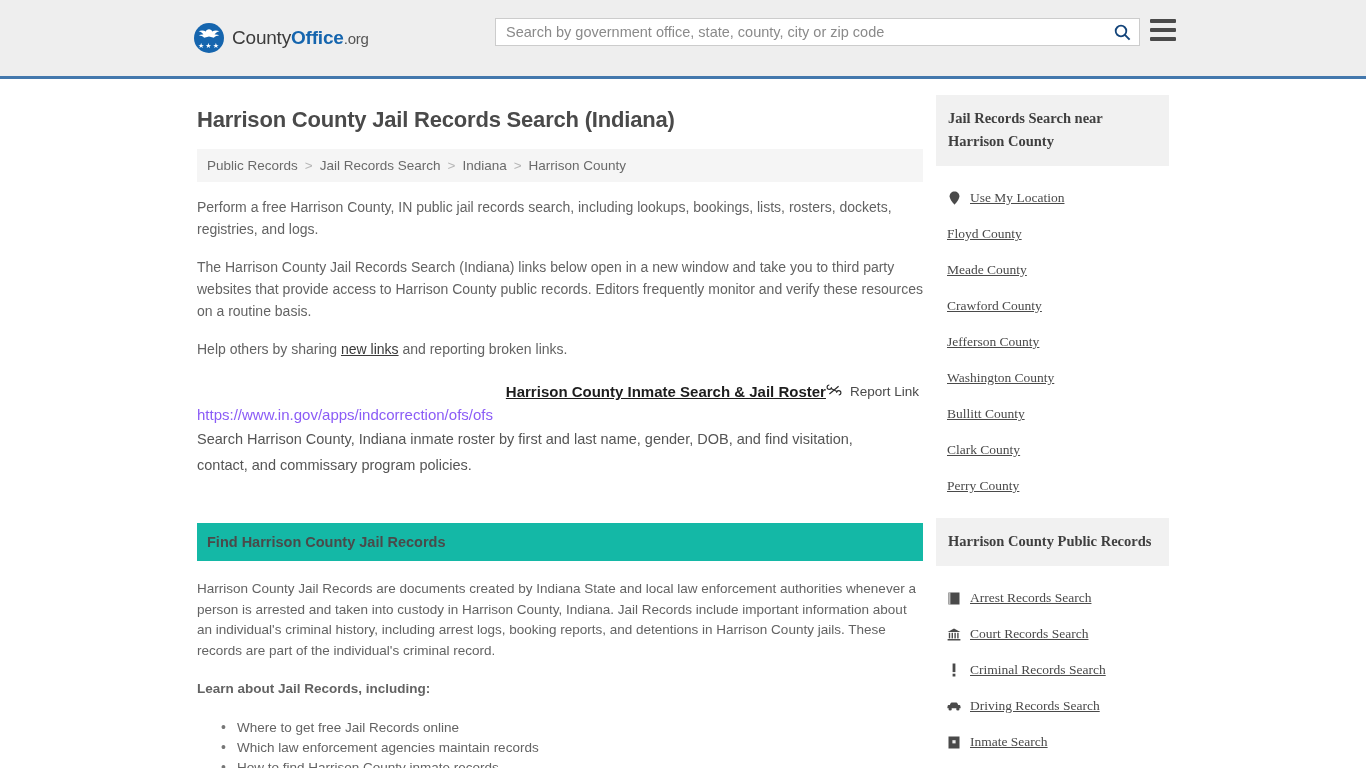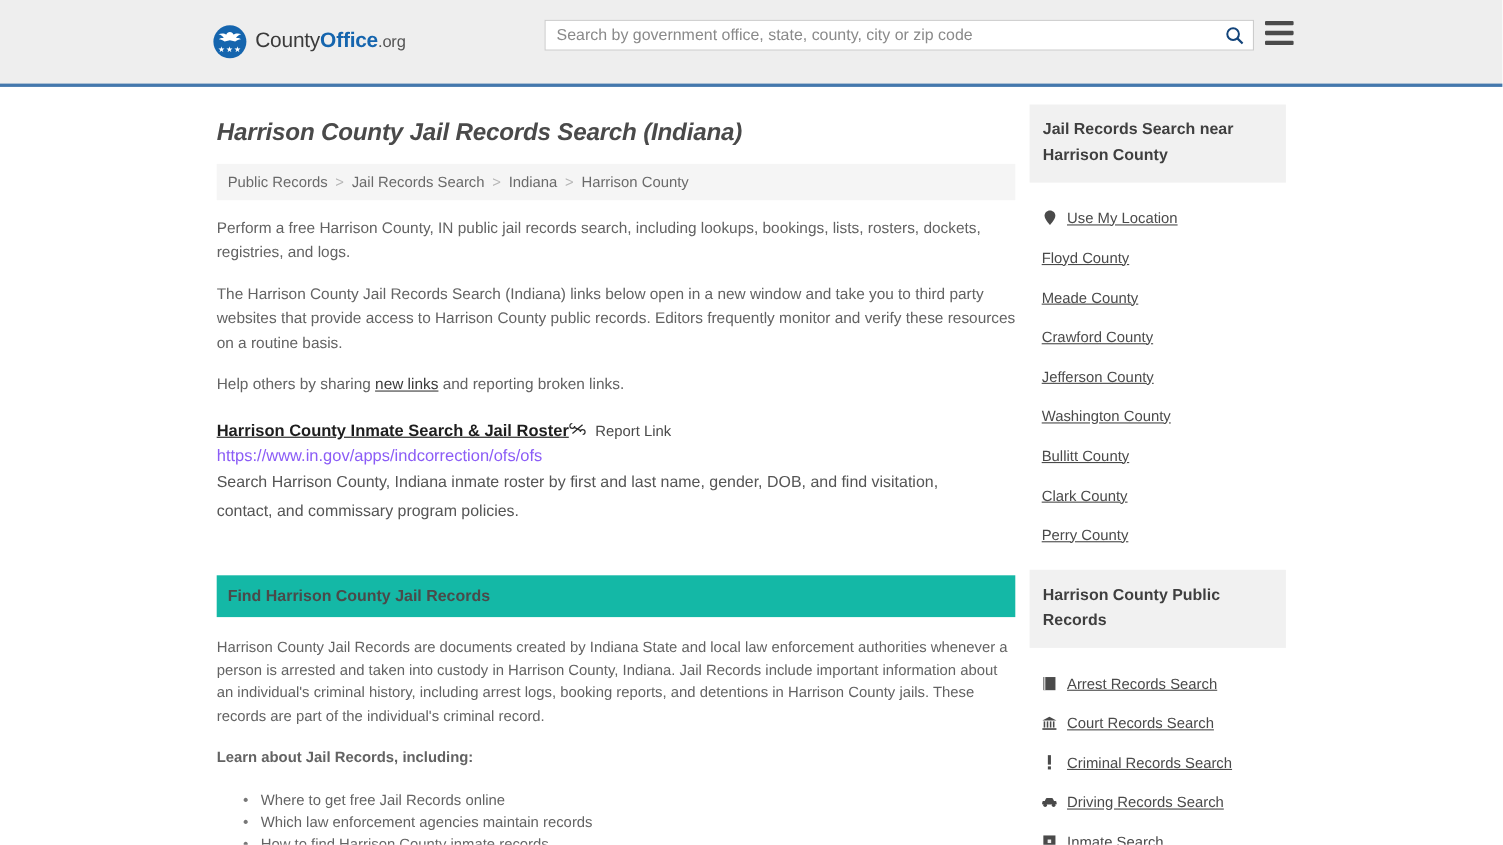--- a/index.html
+++ b/index.html
@@ -128,21 +128,20 @@
   }
   .main-col { width: 726px; flex: none; }
   .side-col { width: 233px; flex: none; margin-left: 13px; }
 
   h1.page-title {
     font-size: 22px;
     color: #4a4a4a;
     font-weight: 700;
     margin: 12px 0 16px 0;
     letter-spacing: -0.2px;
-    font-style: italic;
   }
 
   .breadcrumb {
     background: #f5f5f5;
     height: 33px;
     display: flex;
     align-items: center;
     padding: 0 10px;
     box-sizing: border-box;
     font-size: 13.5px;
@@ -166,21 +165,21 @@
   p.body-text a, a.inline-link {
     color: #3a3a3a;
     text-decoration: underline;
   }
 
   
   .result-block { margin-top: 22px; position: relative; }
   .result-head {
     display: flex;
     align-items: flex-start;
-    justify-content: flex-start;
+    justify-content: flex-end;
   }
   .result-title {
     font-size: 15px;
     font-weight: 700;
     color: #1d1d1d;
     text-decoration: underline;
     line-height: 20px;
   }
   .report-link {
     display: flex;
@@ -251,21 +250,21 @@
   ul.learn-list li::before {
     content: "•";
     position: absolute;
     left: 2px;
     top: -1px;
     color: #777777;
     font-size: 14px;
   }
 
   
-  .side-panel { margin-bottom: 10px; }
+  .side-panel { margin-bottom: 10px; font-family: Liberation Serif, serif; }
   .side-head {
     background: #f1f1f1;
     padding: 12px 12px 13px 12px;
     box-sizing: border-box;
   }
   .side-head h3 {
     margin: 0;
     font-size: 14.5px;
     font-weight: 700;
     color: #3f3f3f;

